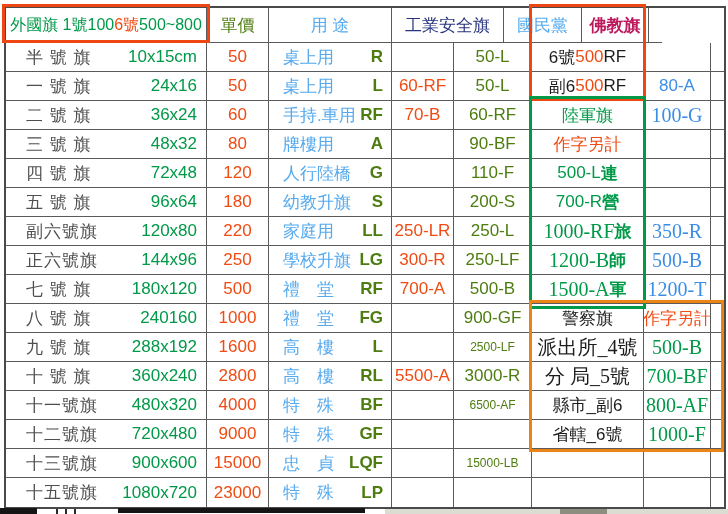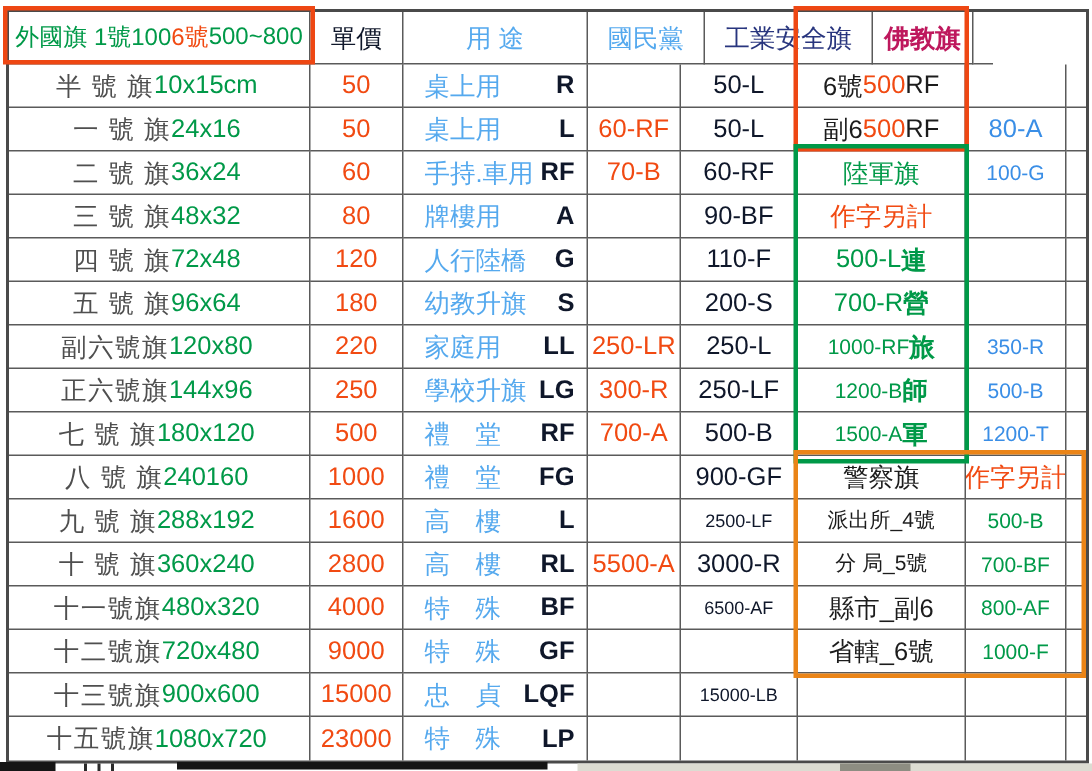--- a/index.html
+++ b/index.html
@@ -13,35 +13,35 @@
   .row.header{height:35px;}
   .cell{
     box-sizing:border-box;height:100%;
     border-right:1px solid #5a5a5a;border-bottom:1px solid #5a5a5a;
     display:flex;align-items:center;justify-content:center;
     overflow:hidden;white-space:nowrap;font-size:17px;
   }
   .row:last-child .cell{border-bottom:none;}
   .c0{width:201px;}.c1{width:62px;}.c2{width:123px;}.c3{width:62px;}
   .c4{width:78px;}.c5{width:112px;}.c6{width:67px;}.c7{width:13px;border-right:none;}
-  .c0{justify-content:center;padding:0 9px 0 6px;}
+  .c0{justify-content:space-between;padding:0 9px 0 20px;}
   .c2{justify-content:space-between;padding:0 8px 0 14px;}
   .name{color:#4f4f4f;letter-spacing:1px;}
   .size{color:#009948;}
   .c-green{color:#009948;}
   .c-greenBold{color:#009948;font-weight:bold;}
   .c-orange{color:#f14a12;}
   .c-blue{color:#55a9ee;}
   .c-blue2{color:#3a8ee6;}
-  .c-purple{color:#0f172a;}
+  .c-purple{color:#4d7c0f;}
   .c-navy{color:#28357e;}
   .c-magenta{color:#be185d;font-weight:bold;}
   .c-black{color:#1c1c1c;}
   .hdr0{font-size:16px;justify-content:center;padding:0 20px;letter-spacing:0;}
-  .small{font-size:14px;letter-spacing:0;}
+  .small{font-size:20px;letter-spacing:0;font-family:Liberation Serif, serif;}
   .kmt-small{font-size:12px;}
   .code{font-weight:bold;}
   
   .obox{position:absolute;border:3px solid #ee4713;pointer-events:none;}
   .gbox{position:absolute;border:3px solid #009948;pointer-events:none;}
   .obox2{position:absolute;border:3px solid #ea8417;pointer-events:none;}
   #box-foreign{left:2px;top:4px;width:202px;height:33px;}
   #box-industry-top{left:529px;top:4px;width:111px;height:91px;}
   #box-industry-green{left:529px;top:96px;width:111px;height:207px;}
   #box-police{left:529px;top:300px;width:189px;height:146px;}
@@ -58,22 +58,22 @@
 
 <div class="table">
   <div class="row header">
     <div class="cell c0 hdr0" id="hdr-foreign">
         <span class="c-green">外國旗 1號100</span>
         <span class="c-orange">6號</span>
         <span class="c-green">500~800</span>
       </div>
     <div class="cell c1 c-purple">單價</div>
     <div class="cell c2 c-blue" style="justify-content:center;padding:0;">用 途</div>
+    <div class="cell c5 c-navy">工業安全旗</div>
     <div class="cell c4 c-blue">國民黨</div>
-    <div class="cell c5 c-navy">工業安全旗</div>
     <div class="cell c6 c-magenta">佛教旗</div>
     <div class="cell c7"></div>
   </div>
   <div id="rows-host">
   <div class="row">
     <div class="cell c0">
       <span class="name">半 號 旗</span>
       <span class="size">10x15cm</span>
     </div>
     <div class="cell c1 c-orange">50</div>

